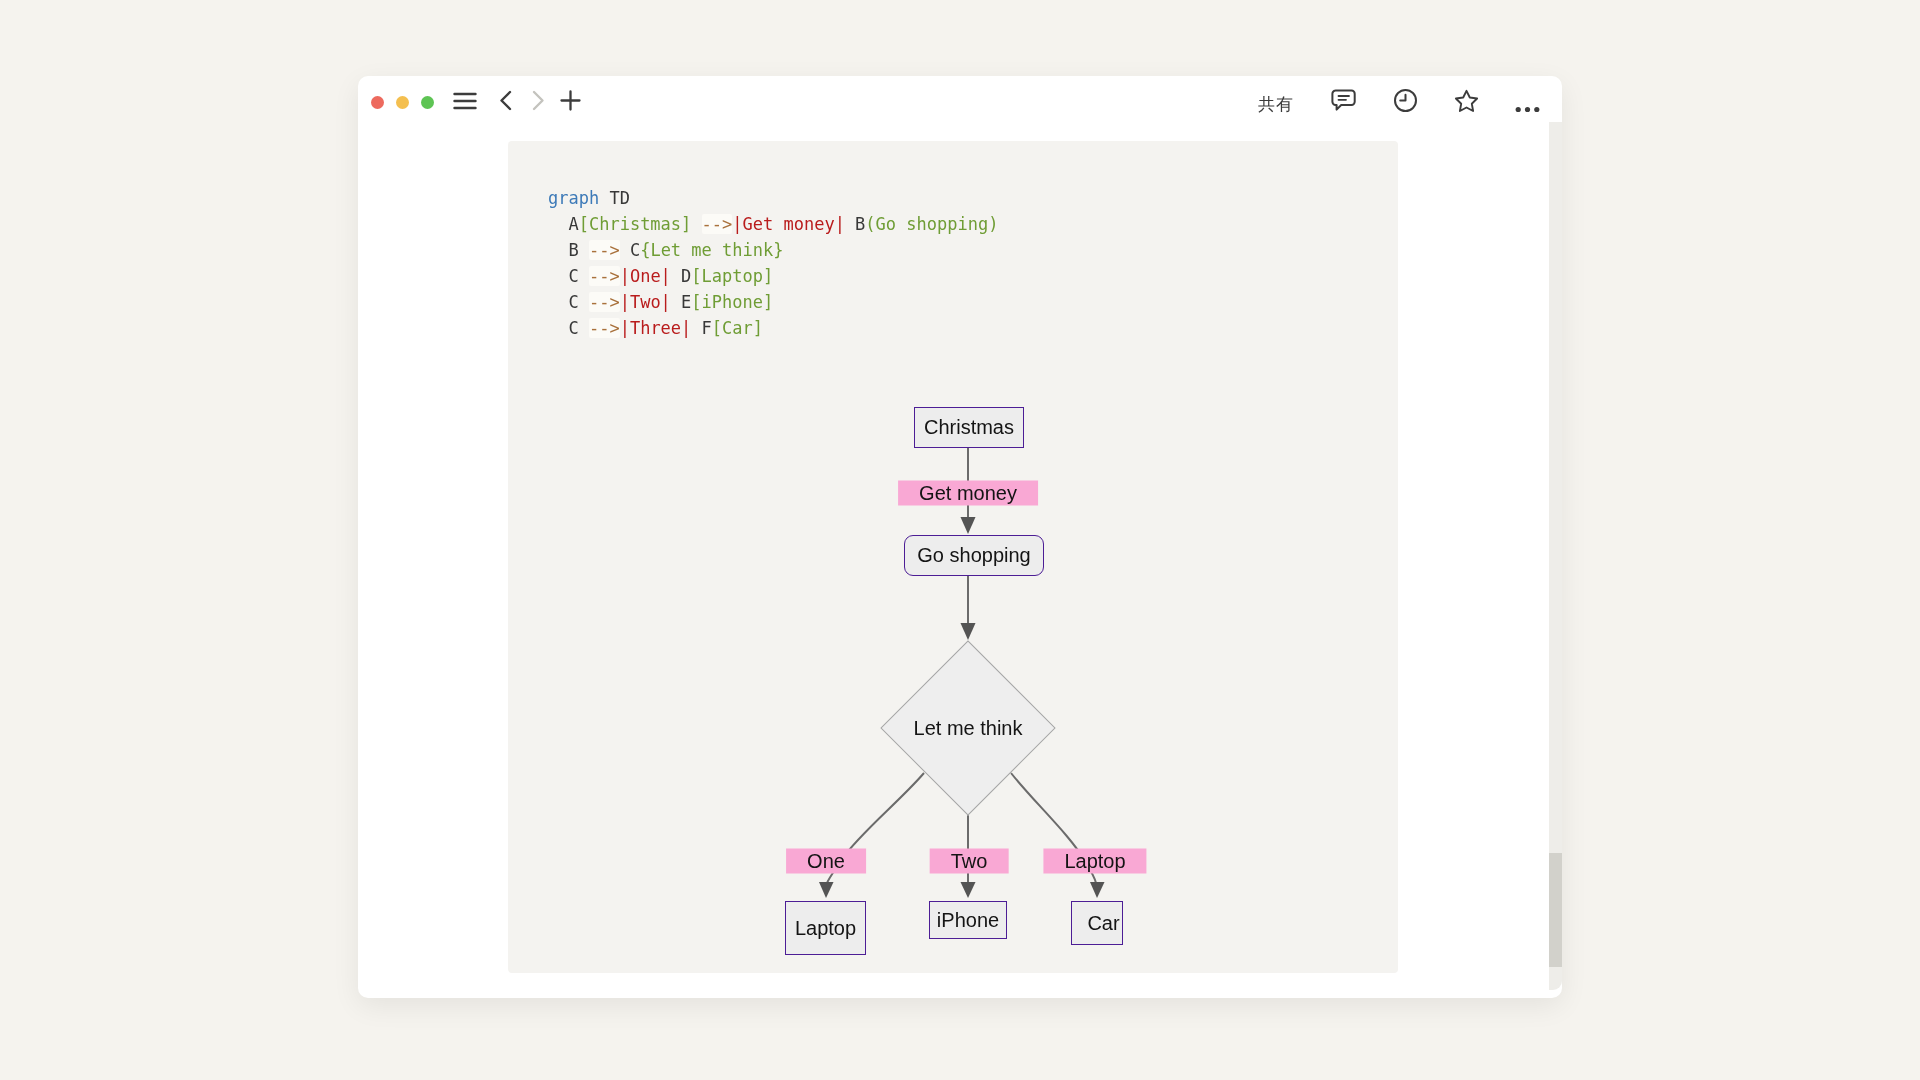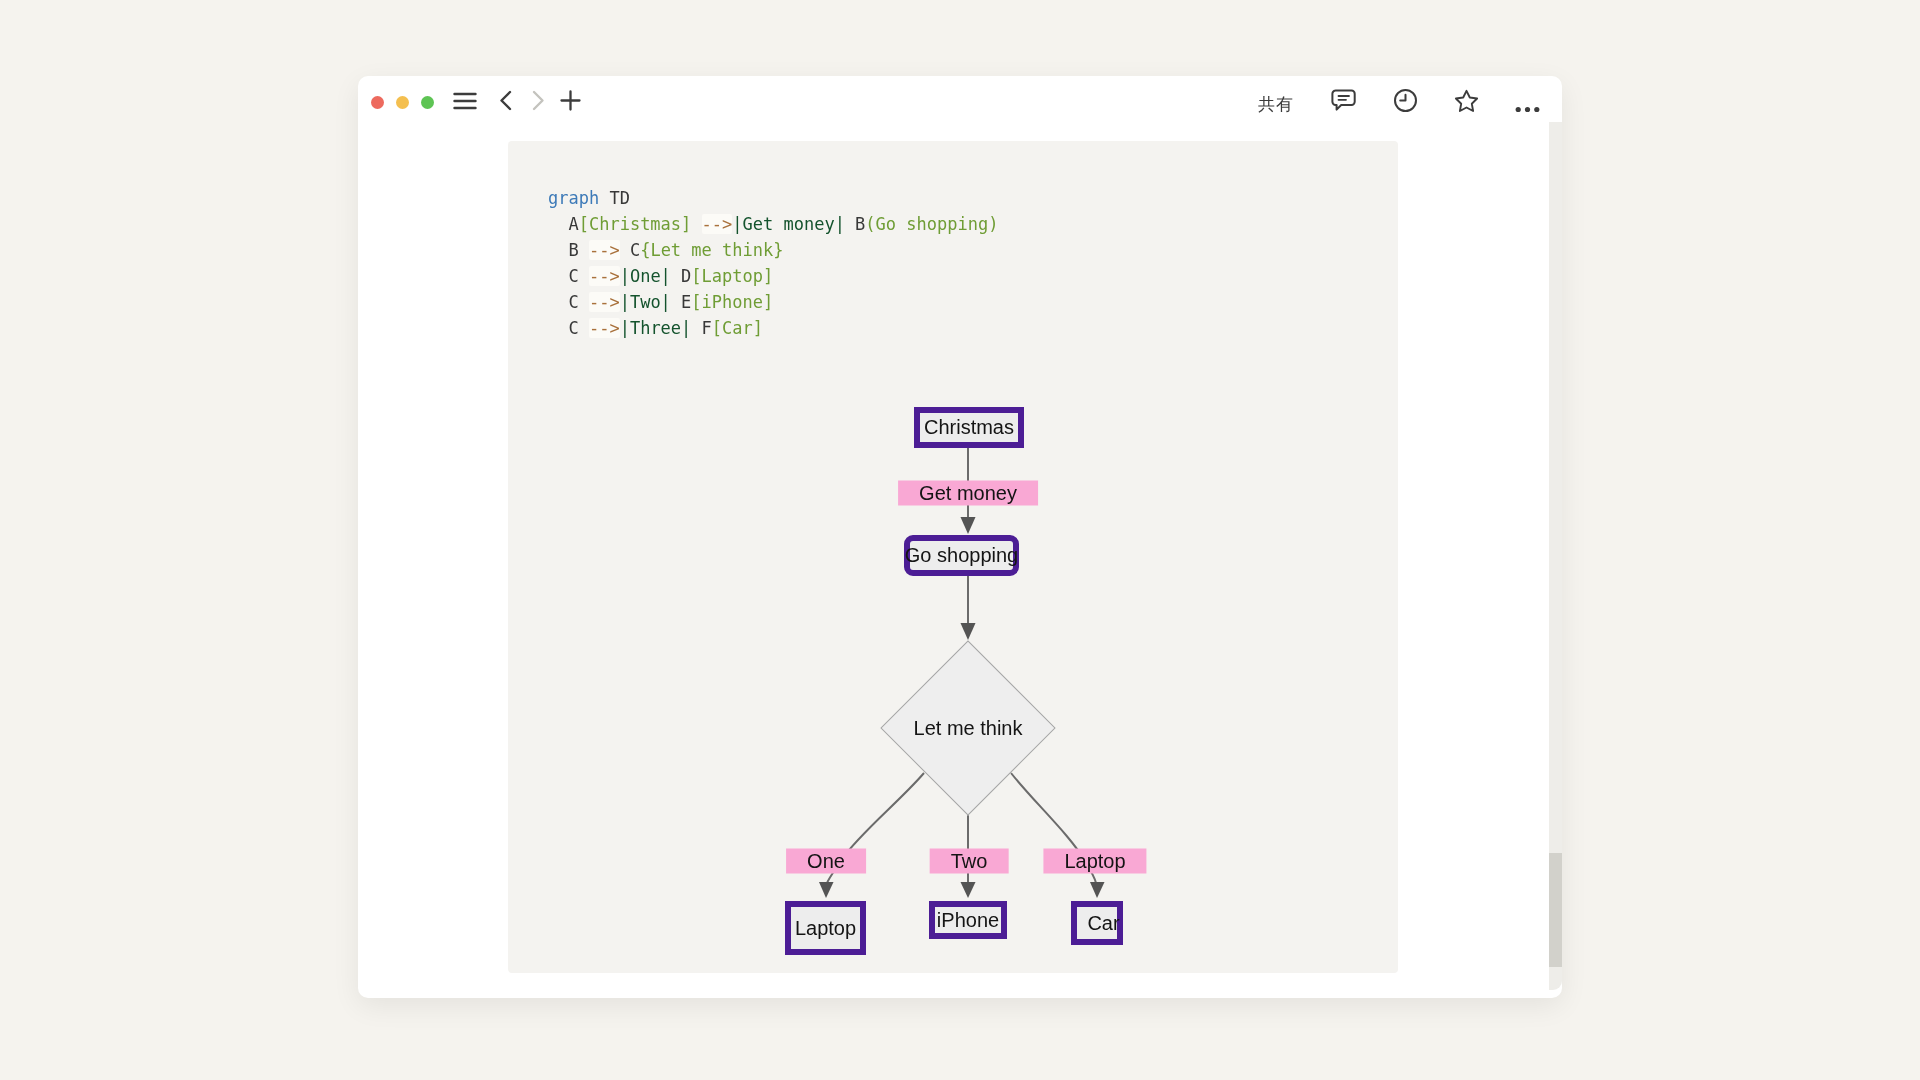--- a/index.html
+++ b/index.html
@@ -74,35 +74,35 @@
     font-family: "DejaVu Sans Mono", "Liberation Mono", monospace;
     font-size: 17px;
     line-height: 26px;
     white-space: pre;
     color: #383838;
   }
   .tok-plain    { color: #383838; }
   .tok-keyword  { color: #3d7ab8; }
   .tok-string   { color: #6f9d35; }
   .tok-operator { color: #a9713c; background: #fcfbf7; border-radius: 2px; }
-  .tok-pipe     { color: #14532d; }
+  .tok-pipe     { color: #b91c1c; }
 
   
   .diagram-edges { position: absolute; left: 0; top: 0; }
   .flow-node {
     position: absolute;
     display: flex; align-items: center; justify-content: center;
     background: #ededed;
-    border: 6px solid #4c1d95;
+    border: 1px solid #4c1d95;
     font-size: 20px;
     color: #141414;
     white-space: nowrap;
   }
   .node-christmas { left: 406px; top: 266px; width: 110px; height: 41px; }
-  .node-shopping  { left: 396px; top: 394px; width: 115px; height: 41px; border-radius: 9px; }
+  .node-shopping  { left: 396px; top: 394px; width: 140px; height: 41px; border-radius: 9px; }
   .node-laptop    { left: 277px; top: 760px; width: 81px; height: 54px; }
   .node-iphone    { left: 421px; top: 760px; width: 78px; height: 38px; }
   .node-car       { left: 563px; top: 760px; width: 52px; height: 44px; padding-left: 13px; }
 
   .diamond-shape {
     position: absolute;
     left: 398px; top: 525px;
     width: 124px; height: 124px;
     background: #eeeeee;
     border: 1px solid #a5a5a5;

